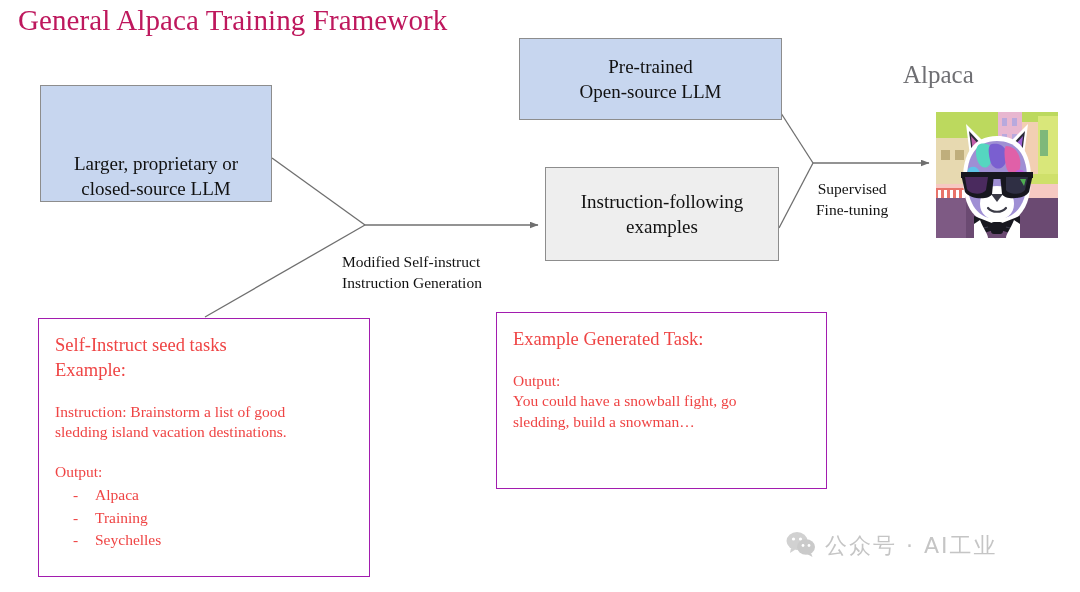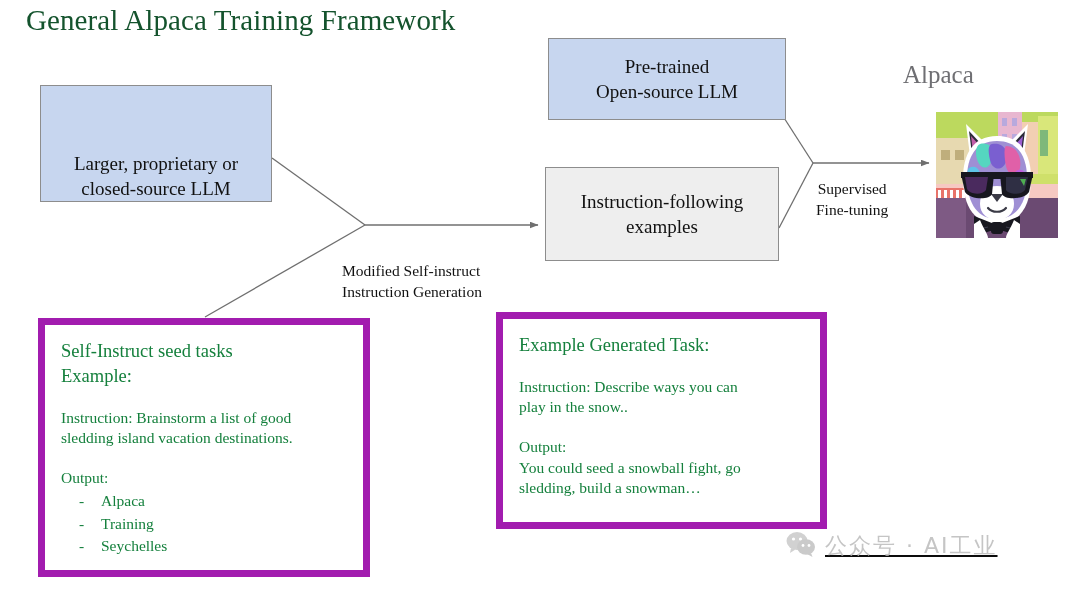--- a/index.html
+++ b/index.html
@@ -19,65 +19,65 @@
   }
   #wires {
     position: absolute;
     left: 0; top: 0;
     width: 1080px;
     height: 592px;
     pointer-events: none;
   }
   .page-title {
     position: absolute;
-    left: 26px;
+    left: 18px;
     top: 4px;
     font-size: 29px;
-    color: #14532d;
+    color: #be185d;
     letter-spacing: 0.1px;
     white-space: nowrap;
   }
   .proc-box {
     position: absolute;
     box-sizing: border-box;
     border: 1px solid #8d8d8d;
     display: flex;
     align-items: center;
     justify-content: center;
     text-align: center;
     color: #111111;
     line-height: 1.32;
     font-size: 19px;
   }
   .proc-box.blue { background: #c7d6ef; }
   .proc-box.gray { background: #eeeeee; }
 
   #box-source-llm { left: 40px;  top: 85px;  width: 232px; height: 117px; align-items: flex-end; }
-  #box-pretrained { left: 548px; top: 38px;  width: 238px; height: 82px;  }
+  #box-pretrained { left: 519px; top: 38px;  width: 263px; height: 82px;  }
   #box-instr-examples { left: 545px; top: 167px; width: 234px; height: 94px; }
 
   .edge-label {
     position: absolute;
     font-size: 15.5px;
     color: #111111;
     line-height: 1.36;
     white-space: nowrap;
   }
-  #label-modified { left: 342px; top: 260px; }
+  #label-modified { left: 342px; top: 251px; }
   #label-supervised { left: 816px; top: 178px; text-align: center; }
 
   .note-box {
     position: absolute;
     box-sizing: border-box;
     background: #ffffff;
-    border: 7px solid #a21caf;
-    color: #15803d;
+    border: 1px solid #a21caf;
+    color: #ef4444;
   }
   #note-seed-tasks { left: 38px; top: 318px; width: 332px; height: 259px; }
-  #note-generated  { left: 496px; top: 312px; width: 331px; height: 217px; }
+  #note-generated  { left: 496px; top: 312px; width: 331px; height: 177px; }
 
   .note-inner { padding: 14px 16px 0 16px; }
   .note-head {
     font-size: 18.5px;
     line-height: 1.34;
     margin: 0;
     white-space: pre-line;
   }
   .note-para {
     font-size: 15.5px;
@@ -114,21 +114,20 @@
   #alpaca-image svg { display: block; }
 
   #watermark {
     position: absolute;
     left: 786px;
     top: 531px;
     display: flex;
     align-items: center;
     gap: 9px;
     opacity: 0.95;
-    text-decoration: underline;
   }
   #watermark .wm-text {
     font-family: "DejaVu Sans", sans-serif;
     font-size: 22px;
     color: #c2c2c2;
     letter-spacing: 2px;
     white-space: nowrap;
   }
 </style>
 </head>
@@ -195,24 +194,22 @@
           <span class="dash">-</span>
           <span>Seychelles</span>
         </li>
       </ul>
     </div>
   </div>
 
   <div id="note-generated" class="note-box">
     <div class="note-inner">
       <div class="note-head">Example Generated Task:</div>
-      <div class="note-para">Instruction: Describe ways you can
-play in the snow..</div>
       <div class="note-para">Output:</div>
-      <div class="note-para" style="margin-top:0">You could seed a snowball fight, go
+      <div class="note-para" style="margin-top:0">You could have a snowball fight, go
 sledding, build a snowman…</div>
     </div>
   </div>
 
   <div class="alpaca-title">Alpaca</div>
 
   <div id="alpaca-image">
     <svg width="122" height="126" viewBox="0 0 122 126">
 
       <rect x="0" y="0" width="122" height="126" fill="#cfe06a"></rect>

